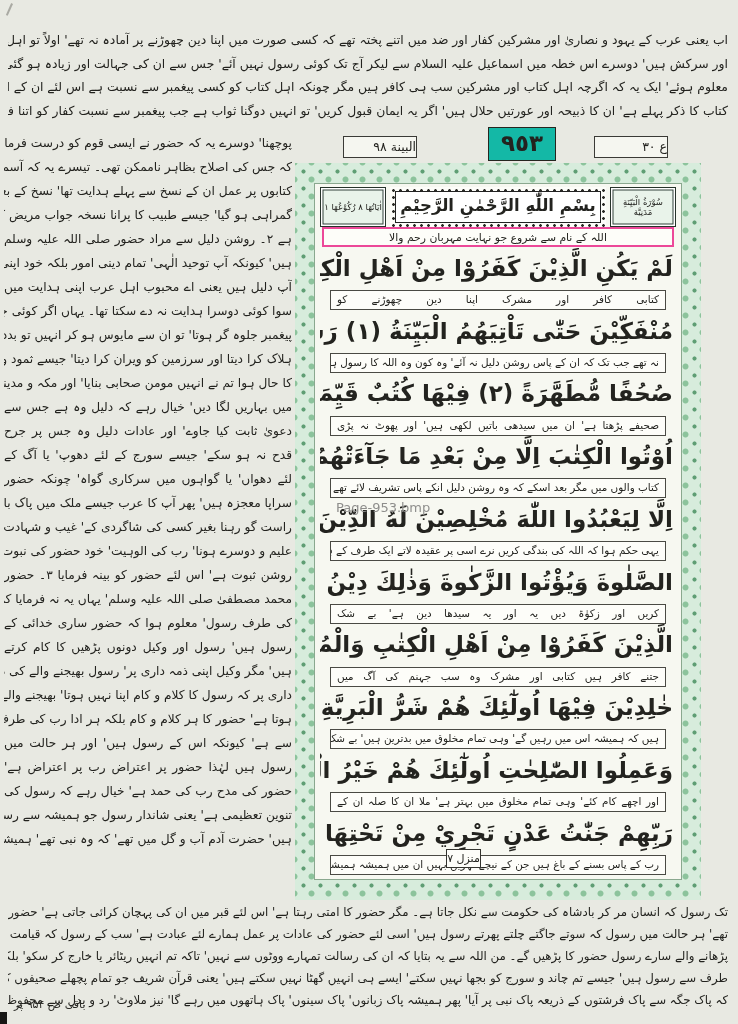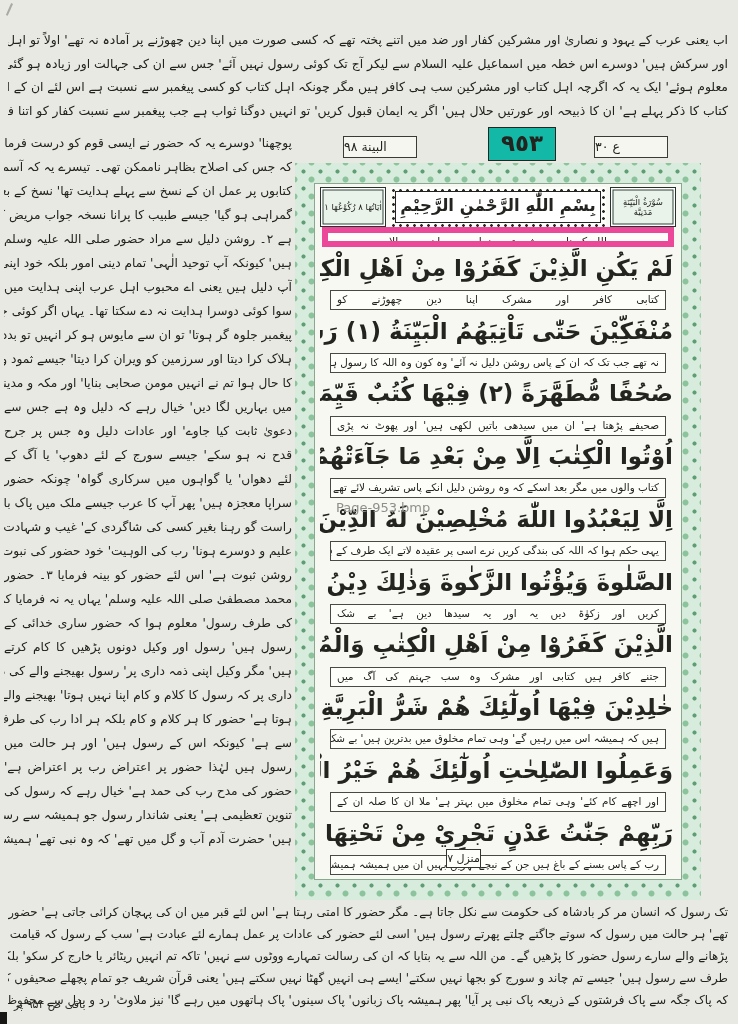--- a/index.html
+++ b/index.html
@@ -34,21 +34,21 @@
   .bottom-block{position:absolute;top:901px;right:10px;left:8px}
   .bottom-block div{font-size:11.8px;line-height:22px;height:22px}
   .contnote{
     position:absolute;top:998px;left:14px;
     font-size:11px;direction:rtl;color:#2c2c28;
   }
   
   .juz-box,.surahref-box{
     position:absolute;height:22px;
     border:1px solid #3a3a36;background:#f5f6f0;
-    font-size:12.5px;line-height:20px;text-align:left;direction:rtl;
+    font-size:12.5px;line-height:20px;text-align:right;direction:rtl;
   }
   .juz-box{top:136px;left:594px;width:74px}
   .surahref-box{top:136px;left:343px;width:74px}
   .pagenum-box{
     position:absolute;top:127px;left:488px;width:68px;height:34px;
     border:1.6px solid #26261f;background:#14b8a6;
     font-size:23px;font-weight:bold;line-height:30px;text-align:center;
   }
   
   .qpanel{
@@ -85,21 +85,21 @@
     background-image:radial-gradient(circle,#2b2b27 1.1px,transparent 1.6px);
     background-size:7px 7px;
   }
   .bism-box{
     height:100%;border:1px solid #222;background:#fff;
     font-size:16.5px;font-weight:bold;direction:rtl;
     text-align:center;line-height:28px;overflow:hidden;
   }
   
   .intro-strip{
-    border:6px solid #ec4899;background:#fdfdf9;
+    border:2px solid #ec4899;background:#fdfdf9;
     height:20px;font-size:10.8px;line-height:18px;
     text-align:center;direction:rtl;overflow:hidden;margin:0 2px;
   }
   .v-ar{
     height:42px;line-height:41px;
     font-size:23px;font-weight:bold;direction:rtl;
     text-align:justify;text-align-last:justify;
     padding:0 3px;white-space:nowrap;overflow:hidden;
   }
   .v-ur{

